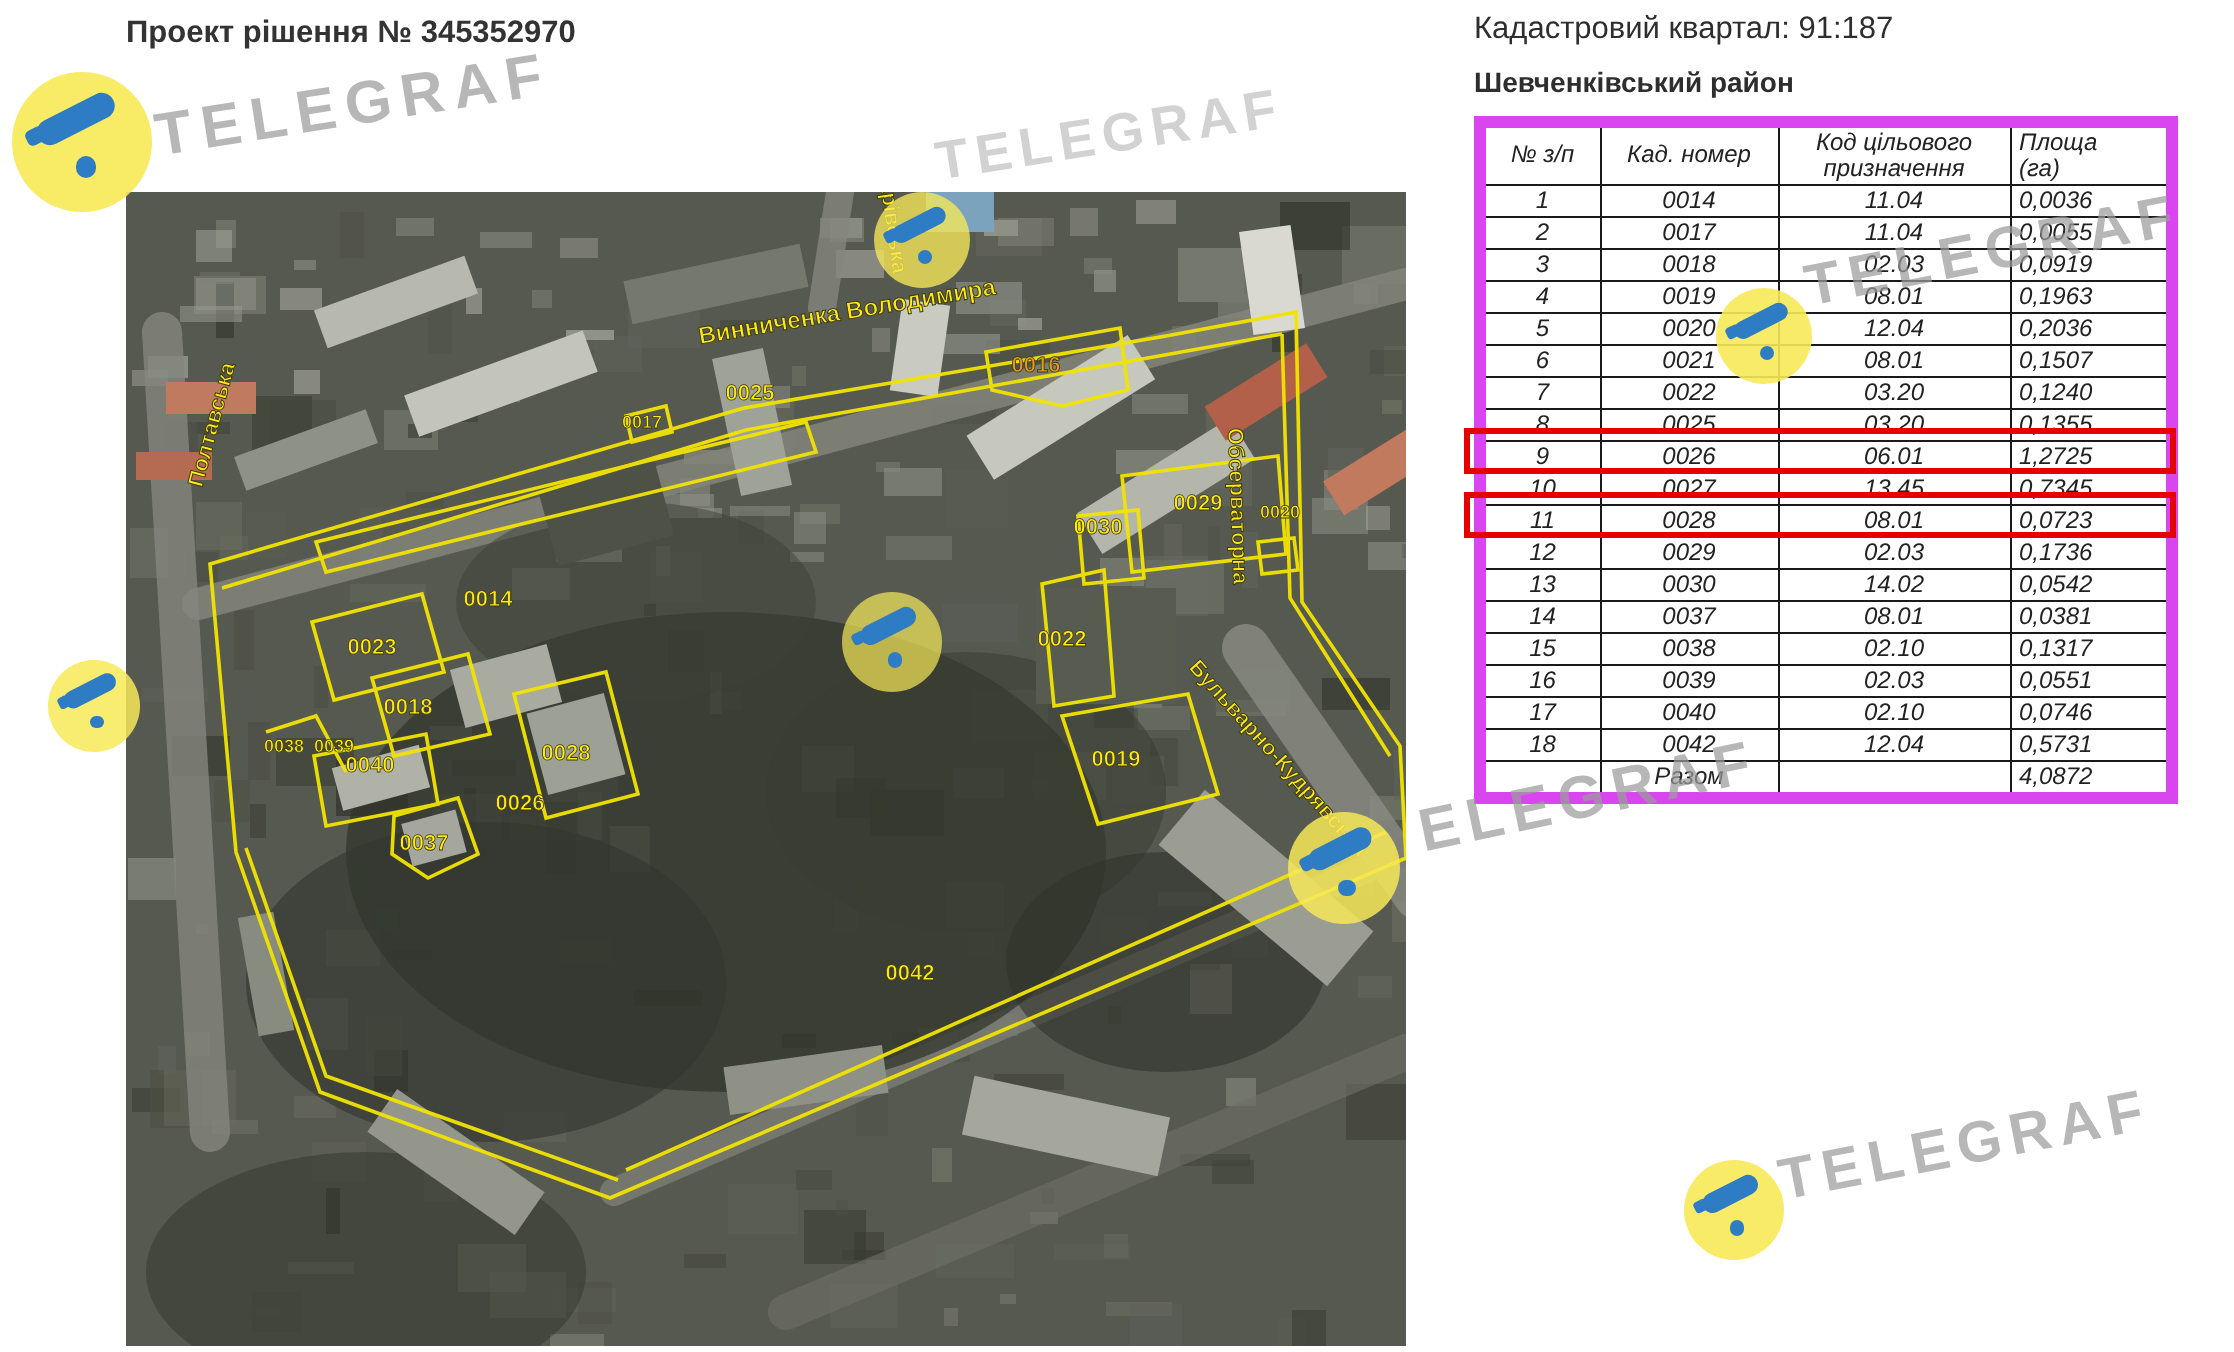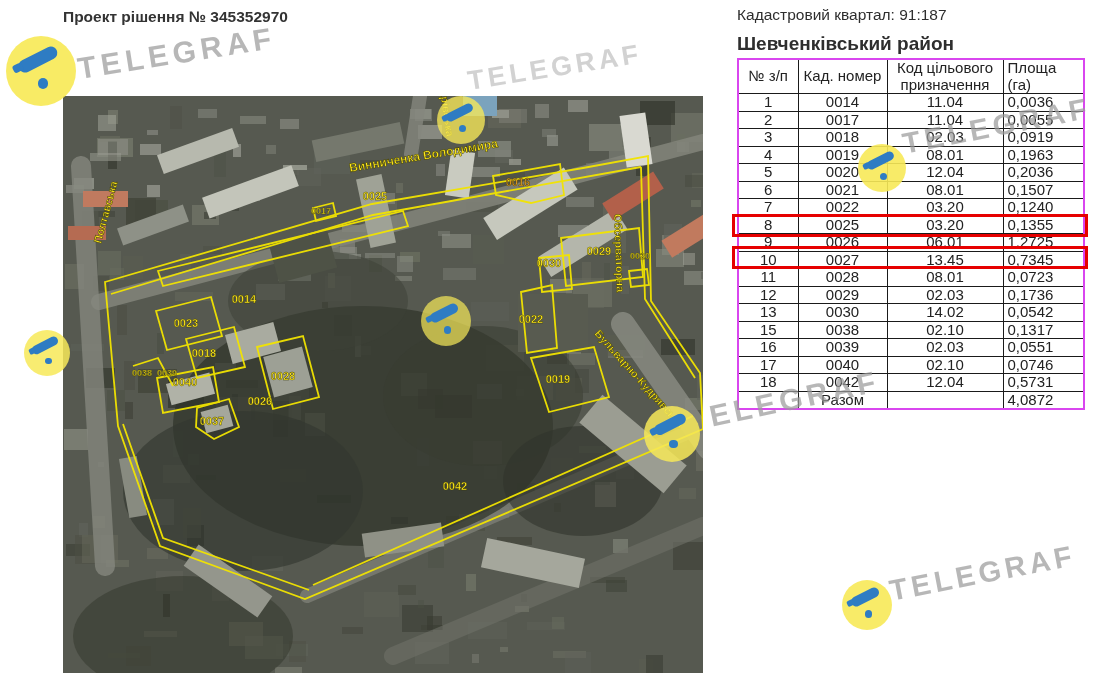--- a/index.html
+++ b/index.html
@@ -2,23 +2,23 @@
 <html><head>
 <meta charset="utf-8">
 <style>
   html,body{margin:0;padding:0;background:#ffffff;}
   body{width:1117px;height:676px;overflow:hidden;font-family:"Liberation Sans",sans-serif;}
   .page{position:relative;width:1117px;height:676px;background:#fff;}
   .doc-title{position:absolute;left:63px;top:8px;font-size:15.5px;font-weight:bold;color:#333;}
   .map{position:absolute;left:63px;top:96px;width:640px;height:577px;background:#4d5046;overflow:hidden;}
   .panel{position:absolute;left:737px;top:0;width:380px;height:676px;}
   .panel-title{position:absolute;left:0;top:6px;font-size:15.5px;font-weight:normal;color:#2e2e2e;}
-  .panel-subtitle{position:absolute;left:0;top:33px;font-size:19px;font-weight:bold;color:#2e2e2e;}
+  .panel-subtitle{position:absolute;left:0;top:33px;font-size:14px;font-weight:bold;color:#2e2e2e;}
   .table-wrap{position:absolute;left:0;top:58px;width:346px;}
-  table.cad{border-collapse:collapse;width:346px;table-layout:fixed;border:2px solid #d946ef;font-size:15px;color:#222;}
+  table.cad{border-collapse:collapse;width:346px;table-layout:fixed;border:6px solid #d946ef;font-size:12px;color:#222;font-style:italic;}
   table.cad th,table.cad td{border:1px solid #1a1a1a;padding:0 4px;height:15px;line-height:1.1;overflow:hidden;}
   table.cad th{font-weight:normal;text-align:center;white-space:pre-line;height:28px;vertical-align:middle;}
   table.cad th.right,table.cad td.right{text-align:left;padding-right:7px;}
   table.cad td{text-align:center;}
   .red-box{position:absolute;border:3px solid #e60000;left:-5px;width:350px;pointer-events:none;z-index:20;}
   .wm-text{position:absolute;font-weight:bold;color:rgba(155,155,155,0.72);transform-origin:left center;white-space:nowrap;z-index:50;pointer-events:none;}
   .wm-logo{position:absolute;border-radius:50%;z-index:50;pointer-events:none;}
   .wm-logo .bar{position:absolute;left:16%;top:24%;width:60%;height:19%;background:#2e7cc3;border-radius:999px;transform:rotate(-27deg);}
   .wm-logo .nib{position:absolute;left:10%;top:40%;width:14%;height:12%;background:#2e7cc3;border-radius:30%;transform:rotate(-27deg);}
   .wm-logo .dot{position:absolute;left:45%;top:60%;width:15%;height:15%;background:#2e7cc3;border-radius:50%;}
@@ -458,20 +458,26 @@
               <td>02.03</td>
               <td class="right">0,1736</td>
             </tr>
             <tr>
               <td>13</td>
               <td>0030</td>
               <td>14.02</td>
               <td class="right">0,0542</td>
             </tr>
             <tr>
+              <td>14</td>
+              <td>0037</td>
+              <td>08.01</td>
+              <td class="right">0,0381</td>
+            </tr>
+            <tr>
               <td>15</td>
               <td>0038</td>
               <td>02.10</td>
               <td class="right">0,1317</td>
             </tr>
             <tr>
               <td>16</td>
               <td>0039</td>
               <td>02.03</td>
               <td class="right">0,0551</td>

